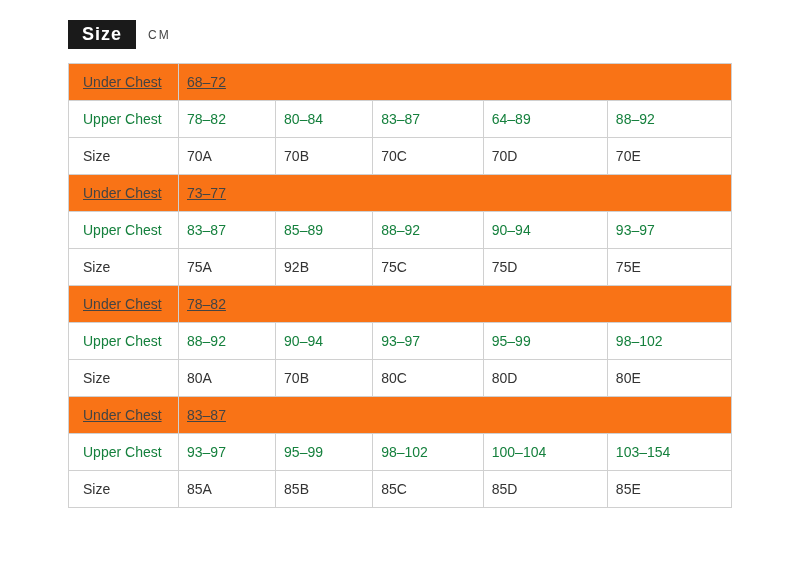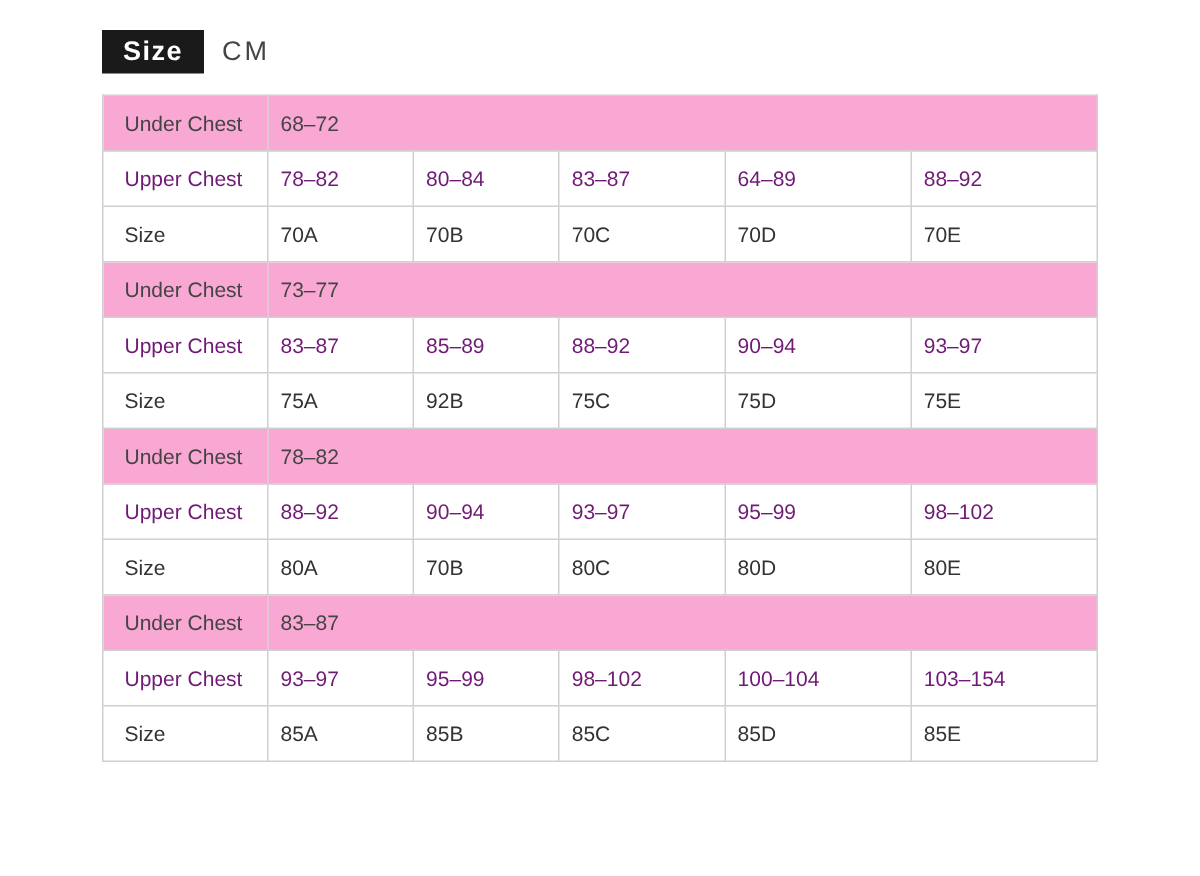--- a/index.html
+++ b/index.html
@@ -24,21 +24,21 @@
     }
     .header-size-box {
       background: #1a1a1a;
       color: #ffffff;
       font-size: 18px;
       font-weight: bold;
       padding: 4px 14px;
       letter-spacing: 1px;
     }
     .header-unit {
-      font-size: 18px;
+      font-size: 12px;
       color: #444;
       font-weight: normal;
       letter-spacing: 2px;
     }
     table {
       width: 100%;
       border-collapse: collapse;
       font-size: 14px;
     }
     td {
@@ -48,29 +48,30 @@
     }
     .row-label {
       text-align: left;
       padding-left: 14px;
       color: #333;
       font-weight: normal;
       white-space: nowrap;
       width: 110px;
     }
     .under-chest-row td {
-      background: #f9a8d4;
+      background: #f97316;
       color: #444;
+      text-decoration: underline;
     }
     .size-row td {
       color: #333;
       font-weight: normal;
     }
     .upper-chest-row td {
-      color: #701a75;
+      color: #15803d;
     }
   </style>
 </head>
 <body>
 
 <div class="container">
   <div class="header">
     <span class="header-size-box">Size</span>
     <span class="header-unit">CM</span>
   </div>

